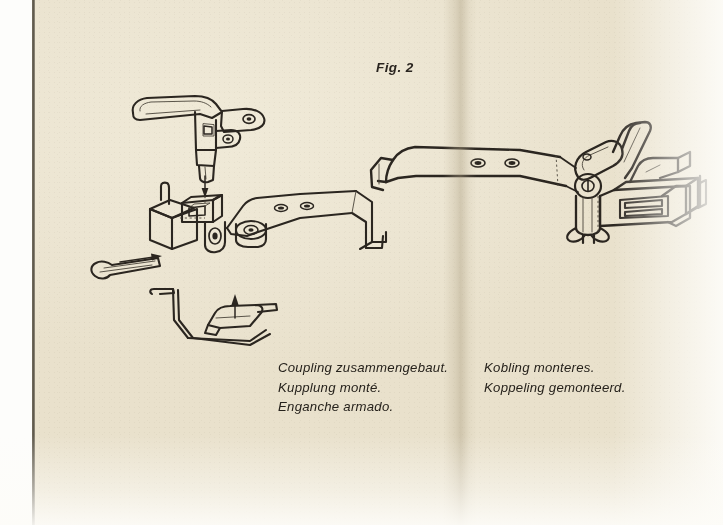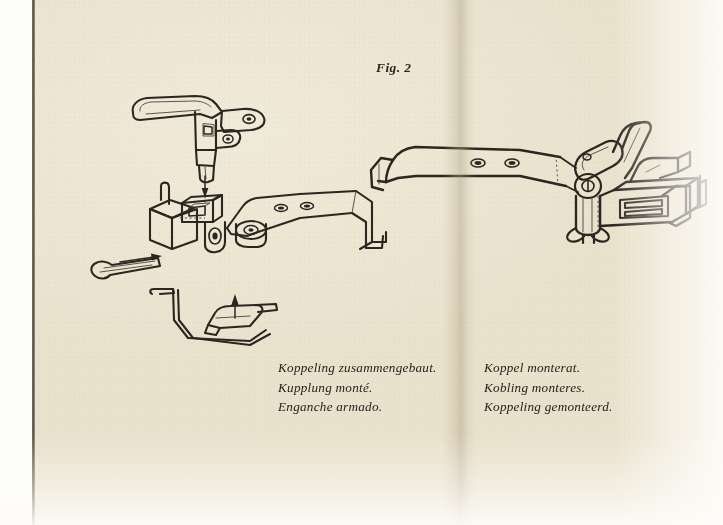--- a/index.html
+++ b/index.html
@@ -1,19 +1,19 @@
 <!DOCTYPE html>
 <html><head>
 <meta charset="utf-8">
 <style>
   html,body{margin:0;padding:0;background:#fdfcf8;}
   .page{
     position:relative;width:723px;height:525px;overflow:hidden;
     background:#fbfaf4;
-    font-family:Liberation Serif, serif;
+    font-family:Liberation Sans, sans-serif;
   }
   
   .sheet{
     position:absolute;left:32px;top:0;width:691px;height:525px;
     background:
       radial-gradient(ellipse 60% 45% at 30% 25%, #f0ead8 0%, #ece5d2 60%, #e9e1cc 100%);
   }
   
   .fade-right{
     position:absolute;right:0;top:0;width:110px;height:525px;
@@ -254,24 +254,23 @@
   </svg>
 
   <div class="gutter"></div>
   <div class="fade-right"></div>
   <div class="fade-bottom"></div>
 
   <div class="fig-label">Fig. 2</div>
 
   <div class="captions">
     <div class="cap-col cap-left">
-      <div class="cap-line">Koppeling zusammengebaut.</div>
+      <div class="cap-line">Coupling zusammengebaut.</div>
       <div class="cap-line">Kupplung monté.</div>
       <div class="cap-line">Enganche armado.</div>
     </div>
     <div class="cap-col cap-right">
-      <div class="cap-line">Koppel monterat.</div>
       <div class="cap-line">Kobling monteres.</div>
       <div class="cap-line">Koppeling gemonteerd.</div>
     </div>
   </div>
 
 </div>
 
 </body></html>

